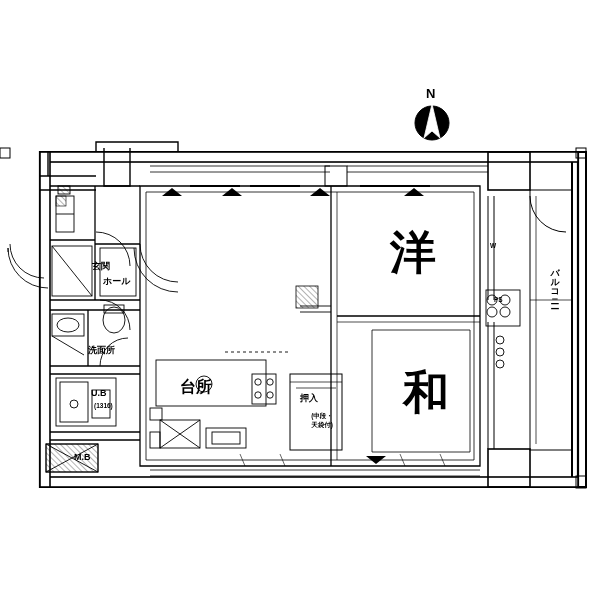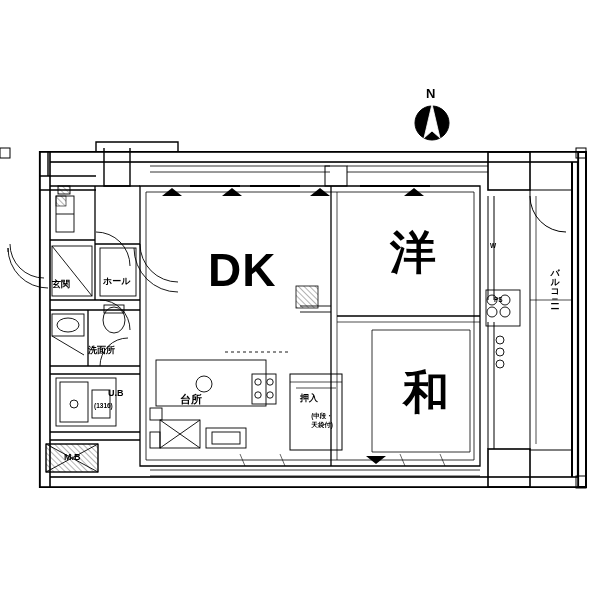--- a/index.html
+++ b/index.html
@@ -1,21 +1,21 @@
 <!DOCTYPE html>
 <html><head>
 <meta charset="utf-8">
 <style>
   html,body{margin:0;padding:0;background:#ffffff;}
   body{width:600px;height:600px;font-family:"Liberation Sans",sans-serif;}
   #sheet{position:relative;width:600px;height:600px;background:#ffffff;overflow:hidden;}
   .plan{position:absolute;left:0;top:0;width:600px;height:600px;}
   .lbl{position:absolute;color:#000;font-family:"Liberation Sans",sans-serif;white-space:nowrap;}
   .big{font-size:46px;font-weight:700;letter-spacing:1px;}
-  .mid{font-size:11px;font-weight:700;margin-top:15px;}
+  .mid{font-size:16px;font-weight:700;}
   .sml{font-size:9px;font-weight:700;}
   .tiny{font-size:6.5px;font-weight:700;}
   .vert{writing-mode:vertical-rl;text-orientation:upright;}
   .nlab{font-size:13px;font-weight:700;}
 </style>
 </head>
 <body>
 
 <div id="sheet">
 
@@ -238,32 +238,31 @@
         <path d="M280,454 L285,466"></path>
         <path d="M400,454 L405,466"></path>
         <path d="M440,454 L445,466"></path>
       </g>
 
     </g>
   </svg>
 
   <div class="lbl nlab" style="left:426px;top:86px;">N</div>
 
-  <div class="lbl big" style="left:208px;top:243px;">DK</div>
   <div class="lbl big" style="left:390px;top:222px;">洋</div>
   <div class="lbl big" style="left:403px;top:362px;">和</div>
 
-  <div class="lbl sml" style="left:52px;top:278px;">玄関</div>
+  <div class="lbl sml" style="left:52px;top:260px;padding-left:40px;">玄関</div>
   <div class="lbl sml" style="left:103px;top:262px;margin-top:13px;">ホール</div>
   <div class="lbl sml" style="left:88px;top:344px;">洗面所</div>
-  <div class="lbl sml" style="left:108px;top:388px;">U.B</div>
+  <div class="lbl sml" style="left:91px;top:388px;">U.B</div>
   <div class="lbl tiny" style="left:94px;top:402px;">(1316)</div>
   <div class="lbl mid" style="left:180px;top:377px;">台所</div>
   <div class="lbl sml" style="left:300px;top:392px;">押入</div>
   <div class="lbl tiny" style="left:300px;top:412px;width:44px;white-space:pre-line;text-align:center;">(中段・
 天袋付)</div>
-  <div class="lbl sml" style="left:64px;top:452px;">M.B</div>
+  <div class="lbl sml" style="left:74px;top:452px;">M.B</div>
 
   <div class="lbl sml vert" style="left:548px;top:262px;">バルコニー</div>
   <div class="lbl tiny" style="left:494px;top:296px;">PS</div>
   <div class="lbl tiny" style="left:490px;top:242px;">W</div>
 
 </div>
 
 </body></html>

